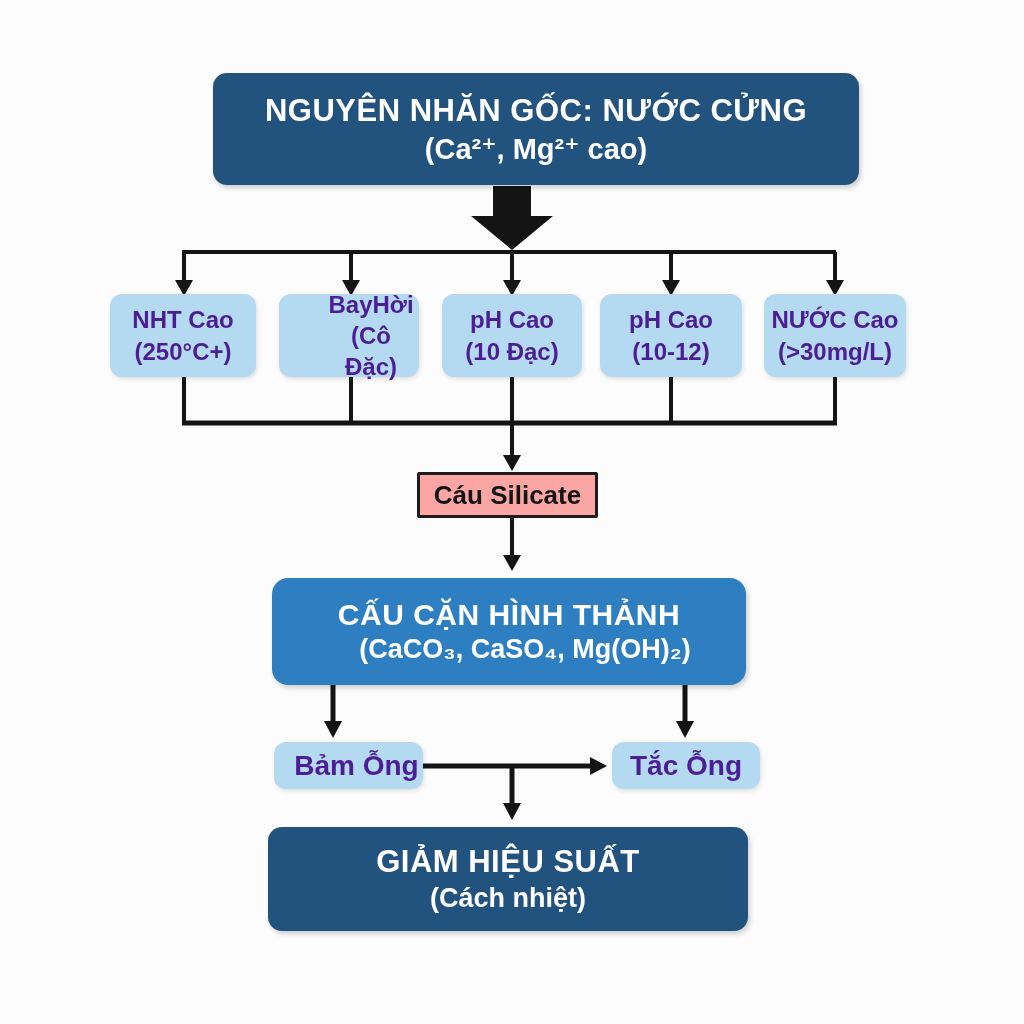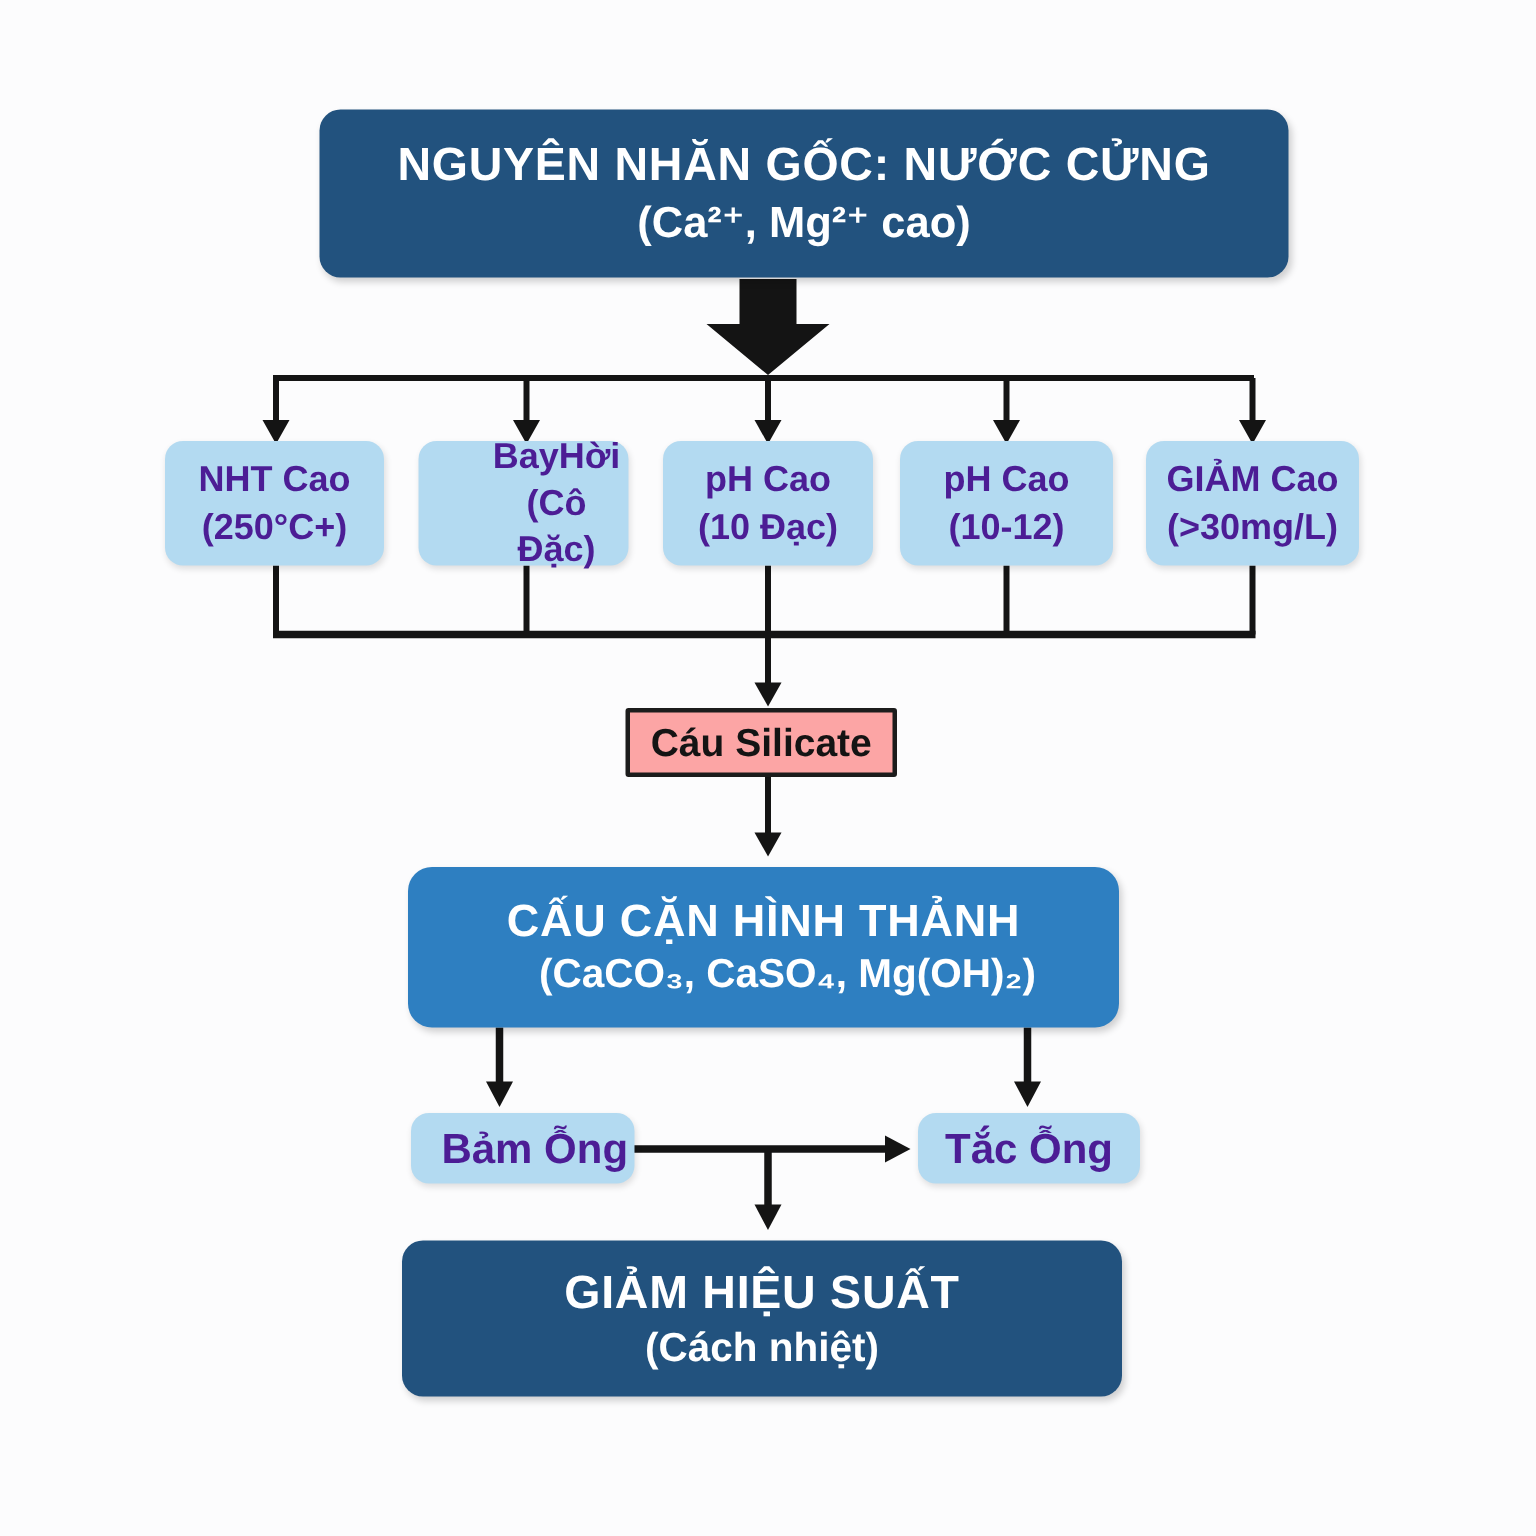--- a/index.html
+++ b/index.html
@@ -150,21 +150,21 @@
   </div>
   <div class="node light cause cause-3">
     <div class="l1">pH Cao</div>
     <div class="l2">(10 Đạc)</div>
   </div>
   <div class="node light cause cause-4">
     <div class="l1">pH Cao</div>
     <div class="l2">(10-12)</div>
   </div>
   <div class="node light cause cause-5">
-    <div class="l1">GIẢM Cao</div>
+    <div class="l1">NƯỚC Cao</div>
     <div class="l2">(&gt;30mg/L)</div>
   </div>
 
   <div class="node plain silicate-node">
     <div class="l1">Cáu Silicate</div>
   </div>
 
   <div class="node medium formation-node">
     <div class="l1">CẤU CẶN HÌNH THẢNH</div>
     <div class="l2">(CaCO₃, CaSO₄, Mg(OH)₂)</div>

